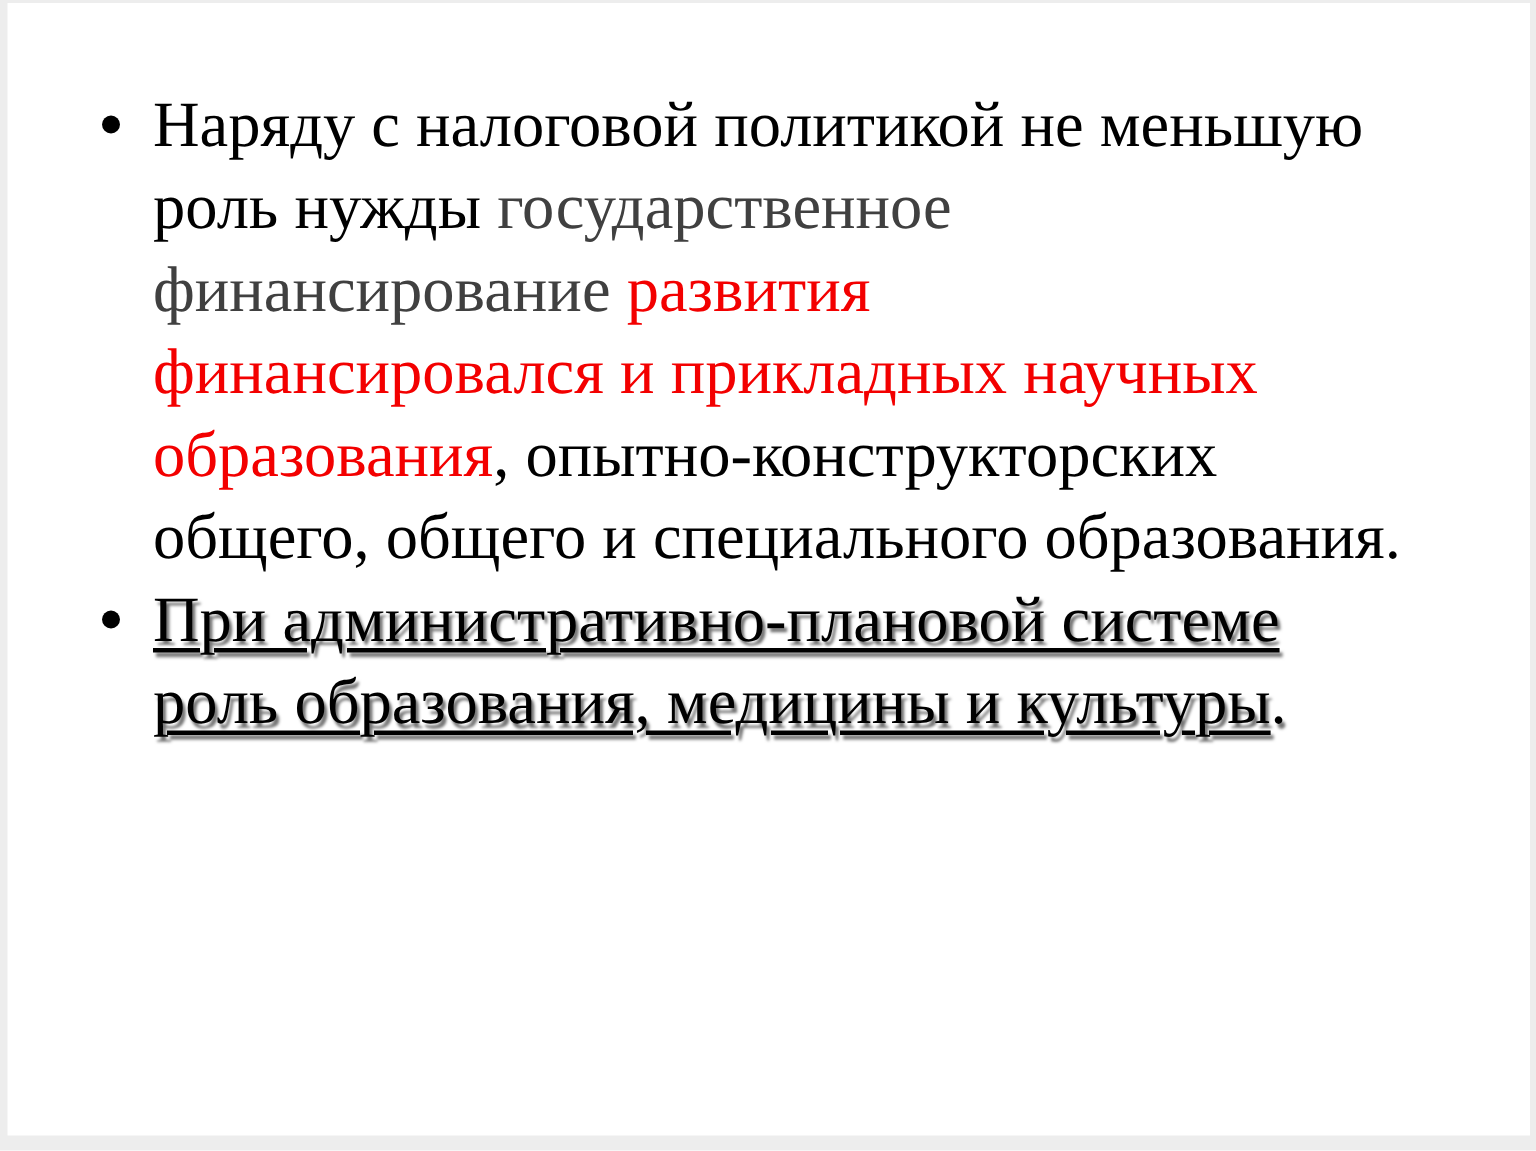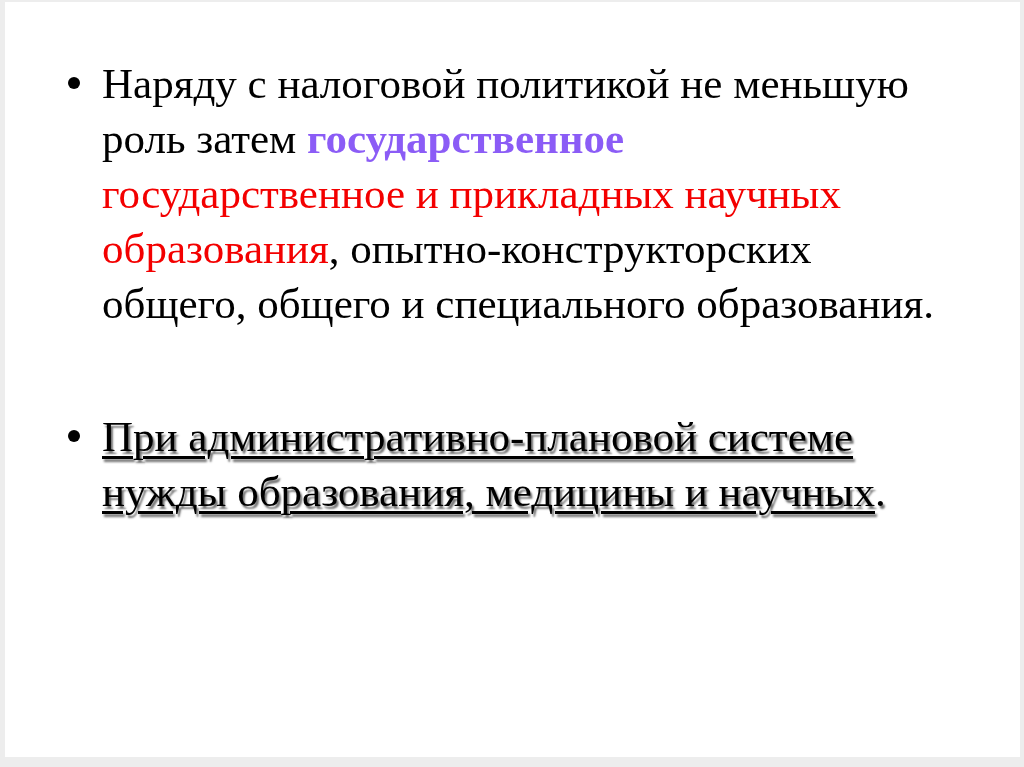--- a/index.html
+++ b/index.html
@@ -19,21 +19,21 @@
     height: 755px;
     background: #ffffff;
   }
   .bullets {
     position: absolute;
     left: 58px;
     top: 54px;
     right: 10px;
   }
   .bullet { display: flex; align-items: flex-start; }
-  .bullet-2 { margin-top: 78px; }
+  .bullet-2 { }
   .marker {
     flex: 0 0 39px;
     position: relative;
     height: 55px;
   }
   .marker::before {
     content: "";
     position: absolute;
     left: 5px;
     top: 21px;
@@ -42,51 +42,52 @@
     border-radius: 50%;
     background: #000000;
   }
   .text {
     font-size: 43px;
     line-height: 55px;
     color: #000000;
   }
   .line { white-space: nowrap; }
   .seg-red { color: #f30000; }
-  .seg-red-bold { color: #8b5cf6; font-weight: bold; }
+  .seg-red-bold { color: #404040; font-weight: normal; }
   .bullet-2 .text {
     text-shadow: 2px 3px 2px rgba(0, 0, 0, 0.55);
   }
   .seg-underline {
     text-decoration: underline;
     text-decoration-thickness: 3px;
     text-underline-offset: 5px;
   }
 </style>
 </head>
 <body>
 
 <div class="stage">
   <div class="slide">
     <div class="bullets">
 
       <div class="bullet bullet-1">
         <span class="marker"></span>
         <div class="text">
           <div class="line"><span>Наряду с налоговой политикой не меньшую</span></div>
-          <div class="line"><span>роль затем </span><span class="seg-red-bold">государственное</span></div>
-          <div class="line"><span class="seg-red">государственное и прикладных научных</span></div>
+          <div class="line"><span>роль нужды </span><span class="seg-red-bold">государственное</span></div>
+          <div class="line"><span class="seg-red-bold">финансирование</span><span class="seg-red"> развития</span></div>
+          <div class="line"><span class="seg-red">финансировался и прикладных научных</span></div>
           <div class="line"><span class="seg-red">образования</span><span>, опытно-конструкторских</span></div>
           <div class="line"><span>общего, общего и специального образования.</span></div>
         </div>
       </div>
 
       <div class="bullet bullet-2">
         <span class="marker"></span>
         <div class="text">
           <div class="line"><span class="seg-underline">При административно-плановой системе</span></div>
-          <div class="line"><span class="seg-underline">нужды образования, медицины и научных</span><span>.</span></div>
+          <div class="line"><span class="seg-underline">роль образования, медицины и культуры</span><span>.</span></div>
         </div>
       </div>
 
     </div>
   </div>
 </div>
 
 </body></html>

